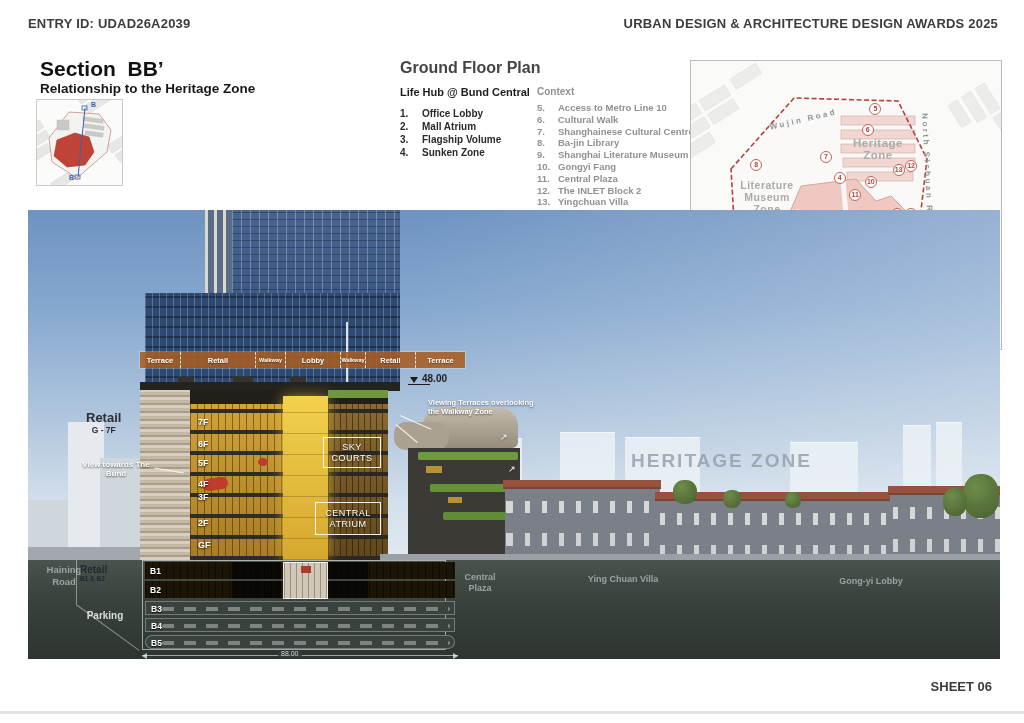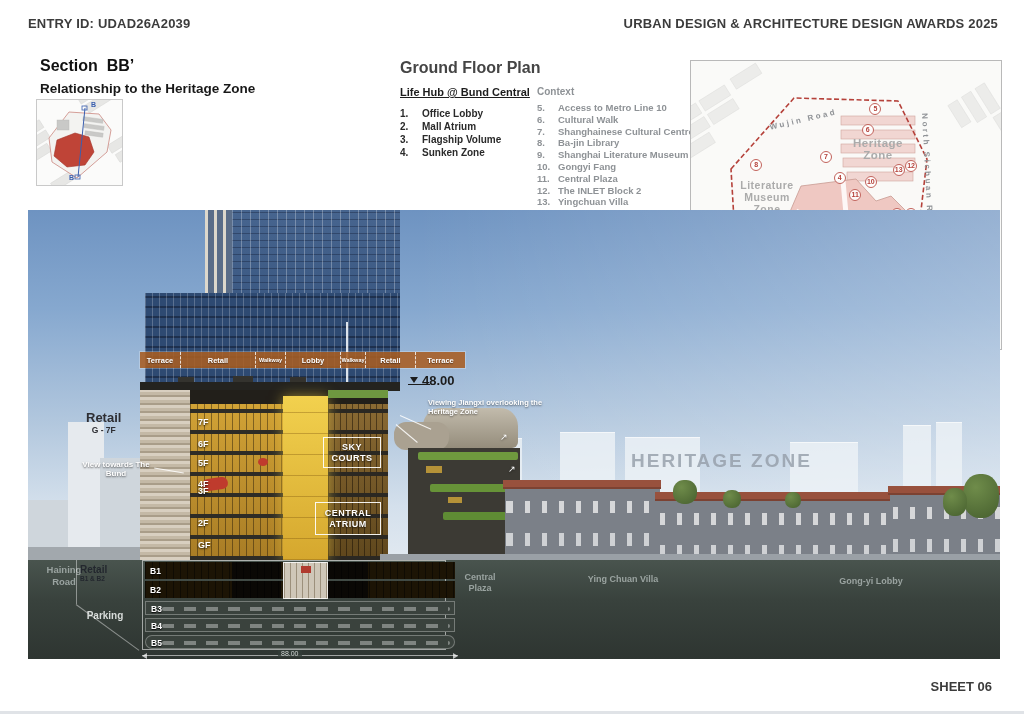--- a/index.html
+++ b/index.html
@@ -5,28 +5,28 @@
   * { margin:0; padding:0; box-sizing:border-box; }
   html,body { width:1024px; height:723px; background:#ffffff; font-family:"Liberation Sans", sans-serif; overflow:hidden; position:relative; }
   .abs { position:absolute; }
 
   
   .hdr { font-weight:bold; font-size:13px; color:#3c3c3c; letter-spacing:.2px; }
   #entry-id { left:28px; top:16px; }
   #award-title { right:26px; top:16px;padding-left:20px; }
 
   
-  #sec-title { left:40px; top:57px; font-size:16px; font-weight:bold; color:#111; white-space:pre; }
+  #sec-title { left:40px; top:57px; font-size:21px; font-weight:bold; color:#111; white-space:pre; }
   #sec-sub   { left:40px; top:81px; font-size:13.5px; font-weight:bold; color:#181818; }
   #keyplan { left:36px; top:99px; width:87px; height:87px; border:1px solid #c9c9c9; background:#fbfbfa; }
   .kp-b { position:absolute; font-size:7px; font-weight:bold; color:#3a5fb0; }
 
   
   #gfp-heading { left:400px; top:59px; font-size:16px; font-weight:bold; color:#454545; }
-  #gfp-sub { left:400px; top:86px; font-size:11px; font-weight:bold; color:#1d1d1d;text-decoration:underline; }
+  #gfp-sub { left:400px; top:86px; font-size:11px; font-weight:bold; color:#1d1d1d; }
   .leglist { position:absolute; list-style:none; }
   .leglist li { display:flex; }
   #gfp-list { left:400px; top:107px; font-size:10px; font-weight:bold; color:#2a2a2a; line-height:13px; }
   #gfp-list .n { width:22px; }
   #ctx-heading { left:537px; top:86px; font-size:10px; font-weight:bold; color:#8e9296; }
   #ctx-list { left:537px; top:102px; font-size:9.5px; font-weight:bold; color:#8e9296; line-height:11.8px; }
   #ctx-list .n { width:21px; }
 
   
   #map-panel { left:690px; top:60px; width:312px; height:290px; background:#fafaf8; border:1px solid #b9b9b9; overflow:hidden; }
@@ -67,21 +67,21 @@
                      repeating-linear-gradient(0deg,rgba(0,0,10,.35) 0 2px,rgba(0,0,0,0) 2px 10px); }
   #mast { left:318px; top:112px; width:1.5px; height:62px; background:rgba(240,244,248,.9); }
 
   
   #strip { left:112px; top:142px; width:325px; height:16px; display:flex; background:rgba(168,93,34,.88); box-shadow:0 0 0 1px rgba(255,255,255,.25); }
   #strip .seg { border-left:1px dashed rgba(255,255,255,.8); color:#fff; font-weight:bold; font-size:7.5px;
                 display:flex; align-items:center; justify-content:center; text-shadow:0 1px 1px rgba(0,0,0,.45); }
   #strip .seg:first-child { border-left:none; }
   #strip .seg.narrow { font-size:5.5px; }
 
-  #lvl48 { left:380px; top:163px; width:60px; height:14px; color:#1c1c1c; font-size:13px; font-weight:bold; }
+  #lvl48 { left:380px; top:163px; width:60px; height:14px; color:#1c1c1c; font-size:10px; font-weight:bold; }
   #lvl48 .tri { position:absolute; left:2px; top:4px; width:0; height:0; border-left:4px solid transparent; border-right:4px solid transparent; border-top:6px solid #1c1c1c; }
   #lvl48 .txt { position:absolute; left:14px; top:0; }
   #lvl48 .ln { position:absolute; left:0; top:11px; width:22px; height:1px; background:#1c1c1c; }
 
   
   #roof { left:112px; top:172px; width:260px; height:9px; background:#24231f; }
   .greeble { background:#34332e; }
 
   
   #cut { left:112px; top:180px; width:248px; height:170px; background:#221f1a; }
@@ -93,21 +93,21 @@
                      linear-gradient(180deg,#d2a336,#a87c25); }
   #cut .floors-r { position:absolute; left:188px; top:14px; width:60px; height:156px;
     background-image:repeating-linear-gradient(0deg,#2b2822 0 4px,rgba(0,0,0,0) 4px 21px),
                      repeating-linear-gradient(90deg,rgba(20,12,2,.5) 0 1px,rgba(0,0,0,0) 1px 6px),
                      linear-gradient(180deg,#8a6a33,#5f471d); }
   #cut .atrium { position:absolute; left:143px; top:6px; width:45px; height:164px;
     background:linear-gradient(180deg,#f2d14e,#d5a72e); box-shadow:0 0 12px rgba(242,208,70,.55);
     background-image:repeating-linear-gradient(0deg,rgba(120,80,10,.35) 0 1px,rgba(0,0,0,0) 1px 21px),linear-gradient(180deg,#f2d14e,#d5a72e); }
   #cut .topgreen { position:absolute; left:188px; top:0; width:60px; height:8px; background:#6e9740; }
   .flabel { position:absolute; left:58px; color:#fff; font-weight:bold; font-size:9px; text-shadow:0 1px 2px rgba(0,0,0,.85); }
-  .wbox { position:absolute; border:1px solid rgba(255,255,255,.92); color:#fff; font-weight:bold; font-size:9px;
+  .wbox { position:absolute; border:1px solid rgba(255,255,255,.92); color:#fff; font-weight:normal; font-size:9px;
           text-align:center; line-height:1.15; text-shadow:0 1px 2px rgba(0,0,0,.7); display:flex; align-items:center; justify-content:center; letter-spacing:.5px; }
   .redacc { position:absolute; background:#bf3b2d; border-radius:6px; }
 
   
   #retail-up { left:58px; top:200px; color:#2e2e33; text-align:center; }
   #retail-up .t { font-size:13px; font-weight:bold; }
   #retail-up .r { font-size:8.5px; font-weight:bold; }
   #view-bund { left:48px; top:250px; width:80px; color:#fff; font-weight:bold; font-size:8px; text-align:center;
                text-shadow:0 1px 2px rgba(0,0,0,.6); }
   .wline { position:absolute; background:rgba(255,255,255,.85); }
@@ -431,35 +431,35 @@
     <div class="floors-l"></div>
     <div class="floors-r"></div>
     <div class="atrium"></div>
     <div class="topgreen"></div>
     <div class="redacc" style="left:62px; top:88px; width:26px; height:12px; transform:rotate(-8deg);"></div>
     <div class="redacc" style="left:118px; top:68px; width:10px; height:8px; border-radius:50%;"></div>
     <span class="flabel" style="top:27px;">7F</span>
     <span class="flabel" style="top:49px;">6F</span>
     <span class="flabel" style="top:68px;">5F</span>
     <span class="flabel" style="top:89px;">4F</span>
-    <span class="flabel" style="top:96px;">3F</span>
+    <span class="flabel" style="top:102px;">3F</span>
     <span class="flabel" style="top:128px;">2F</span>
     <span class="flabel" style="top:150px;">GF</span>
     <div class="wbox" style="left:183px; top:47px; width:58px; height:31px;">SKY COURTS</div>
     <div class="wbox" style="left:175px; top:112px; width:66px; height:33px;">CENTRAL ATRIUM</div>
   </div>
 
   <div class="abs" id="retail-up">
     <div class="t">Retail</div>
     <div class="r">G - 7F</div>
   </div>
   <div class="abs" id="view-bund">View towards The Bund</div>
   <div class="abs wline" style="left:126px; top:260px; width:30px; height:1px; transform:rotate(10deg);"></div>
 
-  <div class="abs" id="viewing-terr">Viewing Jiangxi overlooking the Heritage Zone</div>
+  <div class="abs" id="viewing-terr">Viewing Terraces overlooking the Walkway Zone</div>
   <div class="abs wline" style="left:372px; top:205px; width:34px; height:1px; transform:rotate(24deg); transform-origin:left;"></div>
   <div class="abs wline" style="left:368px; top:214px; width:28px; height:1px; transform:rotate(40deg); transform-origin:left;"></div>
 
   <div class="abs" id="road-l"></div>
   <div class="abs" id="sidewalk-r"></div>
 
   <div class="abs" id="ground">
     <div class="glabel" id="gl-haining">Haining Road</div>
     <div class="abs" id="gl-retail">
       <div class="t">Retail</div>

